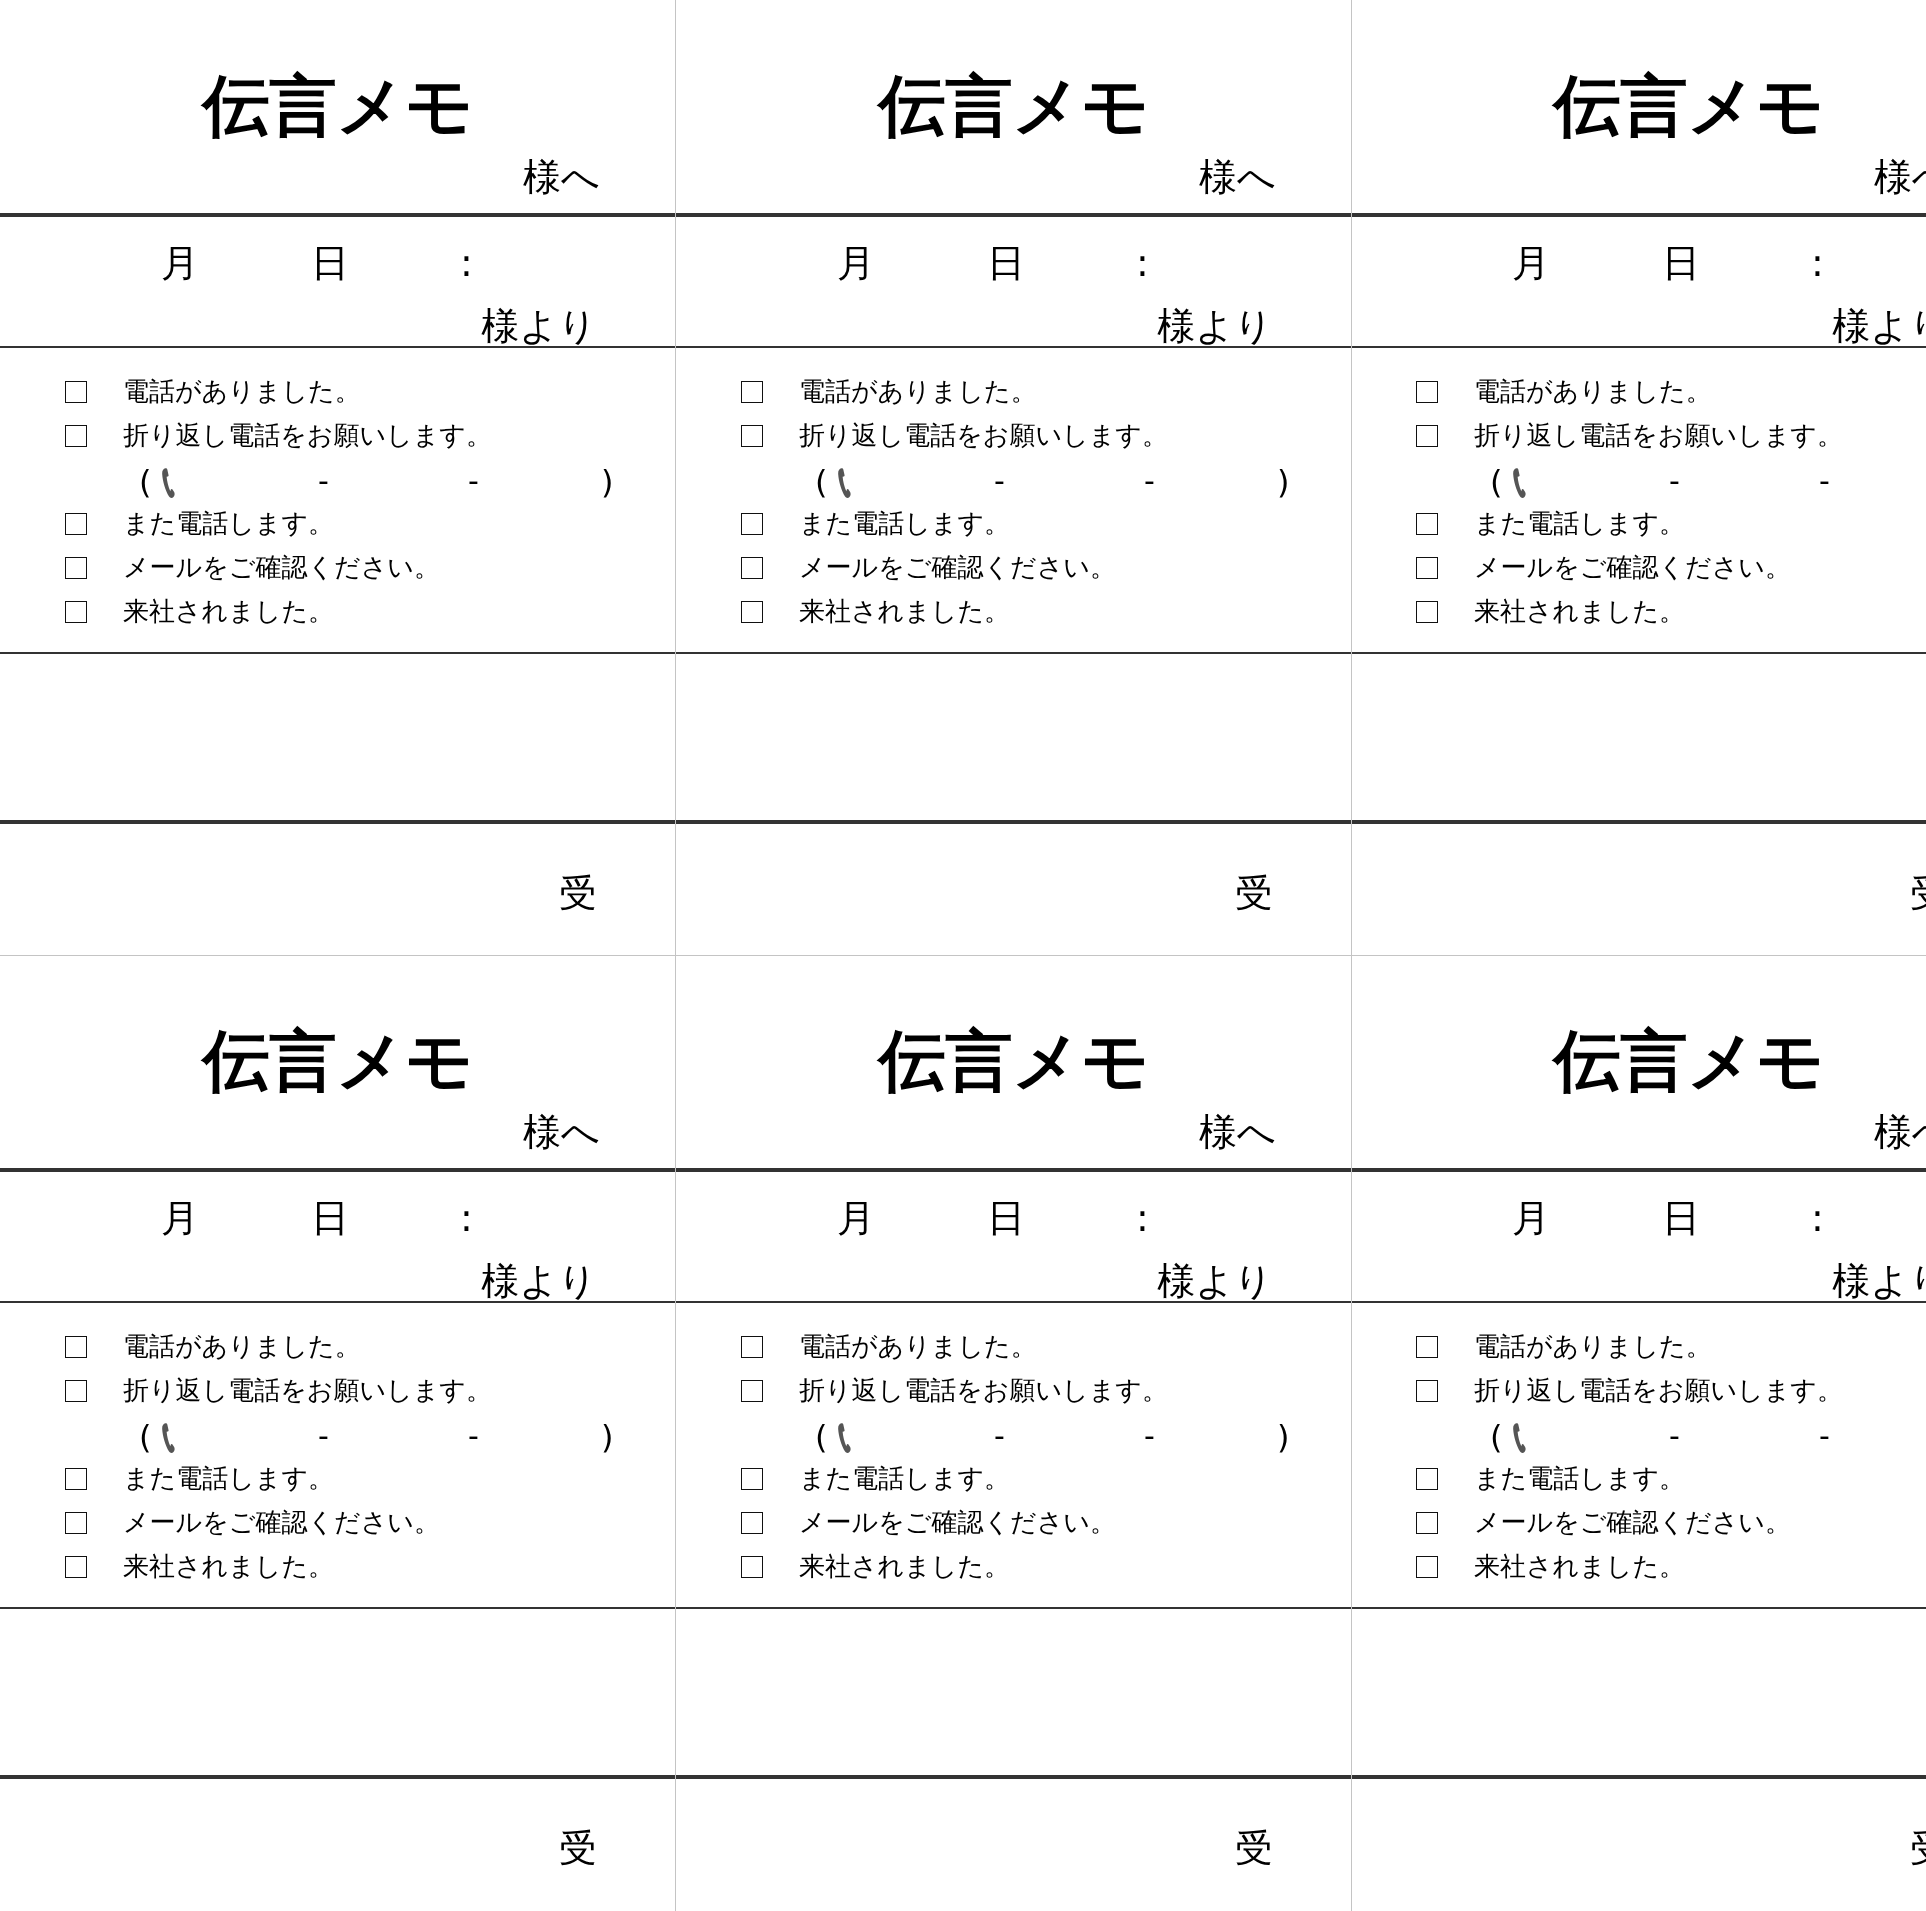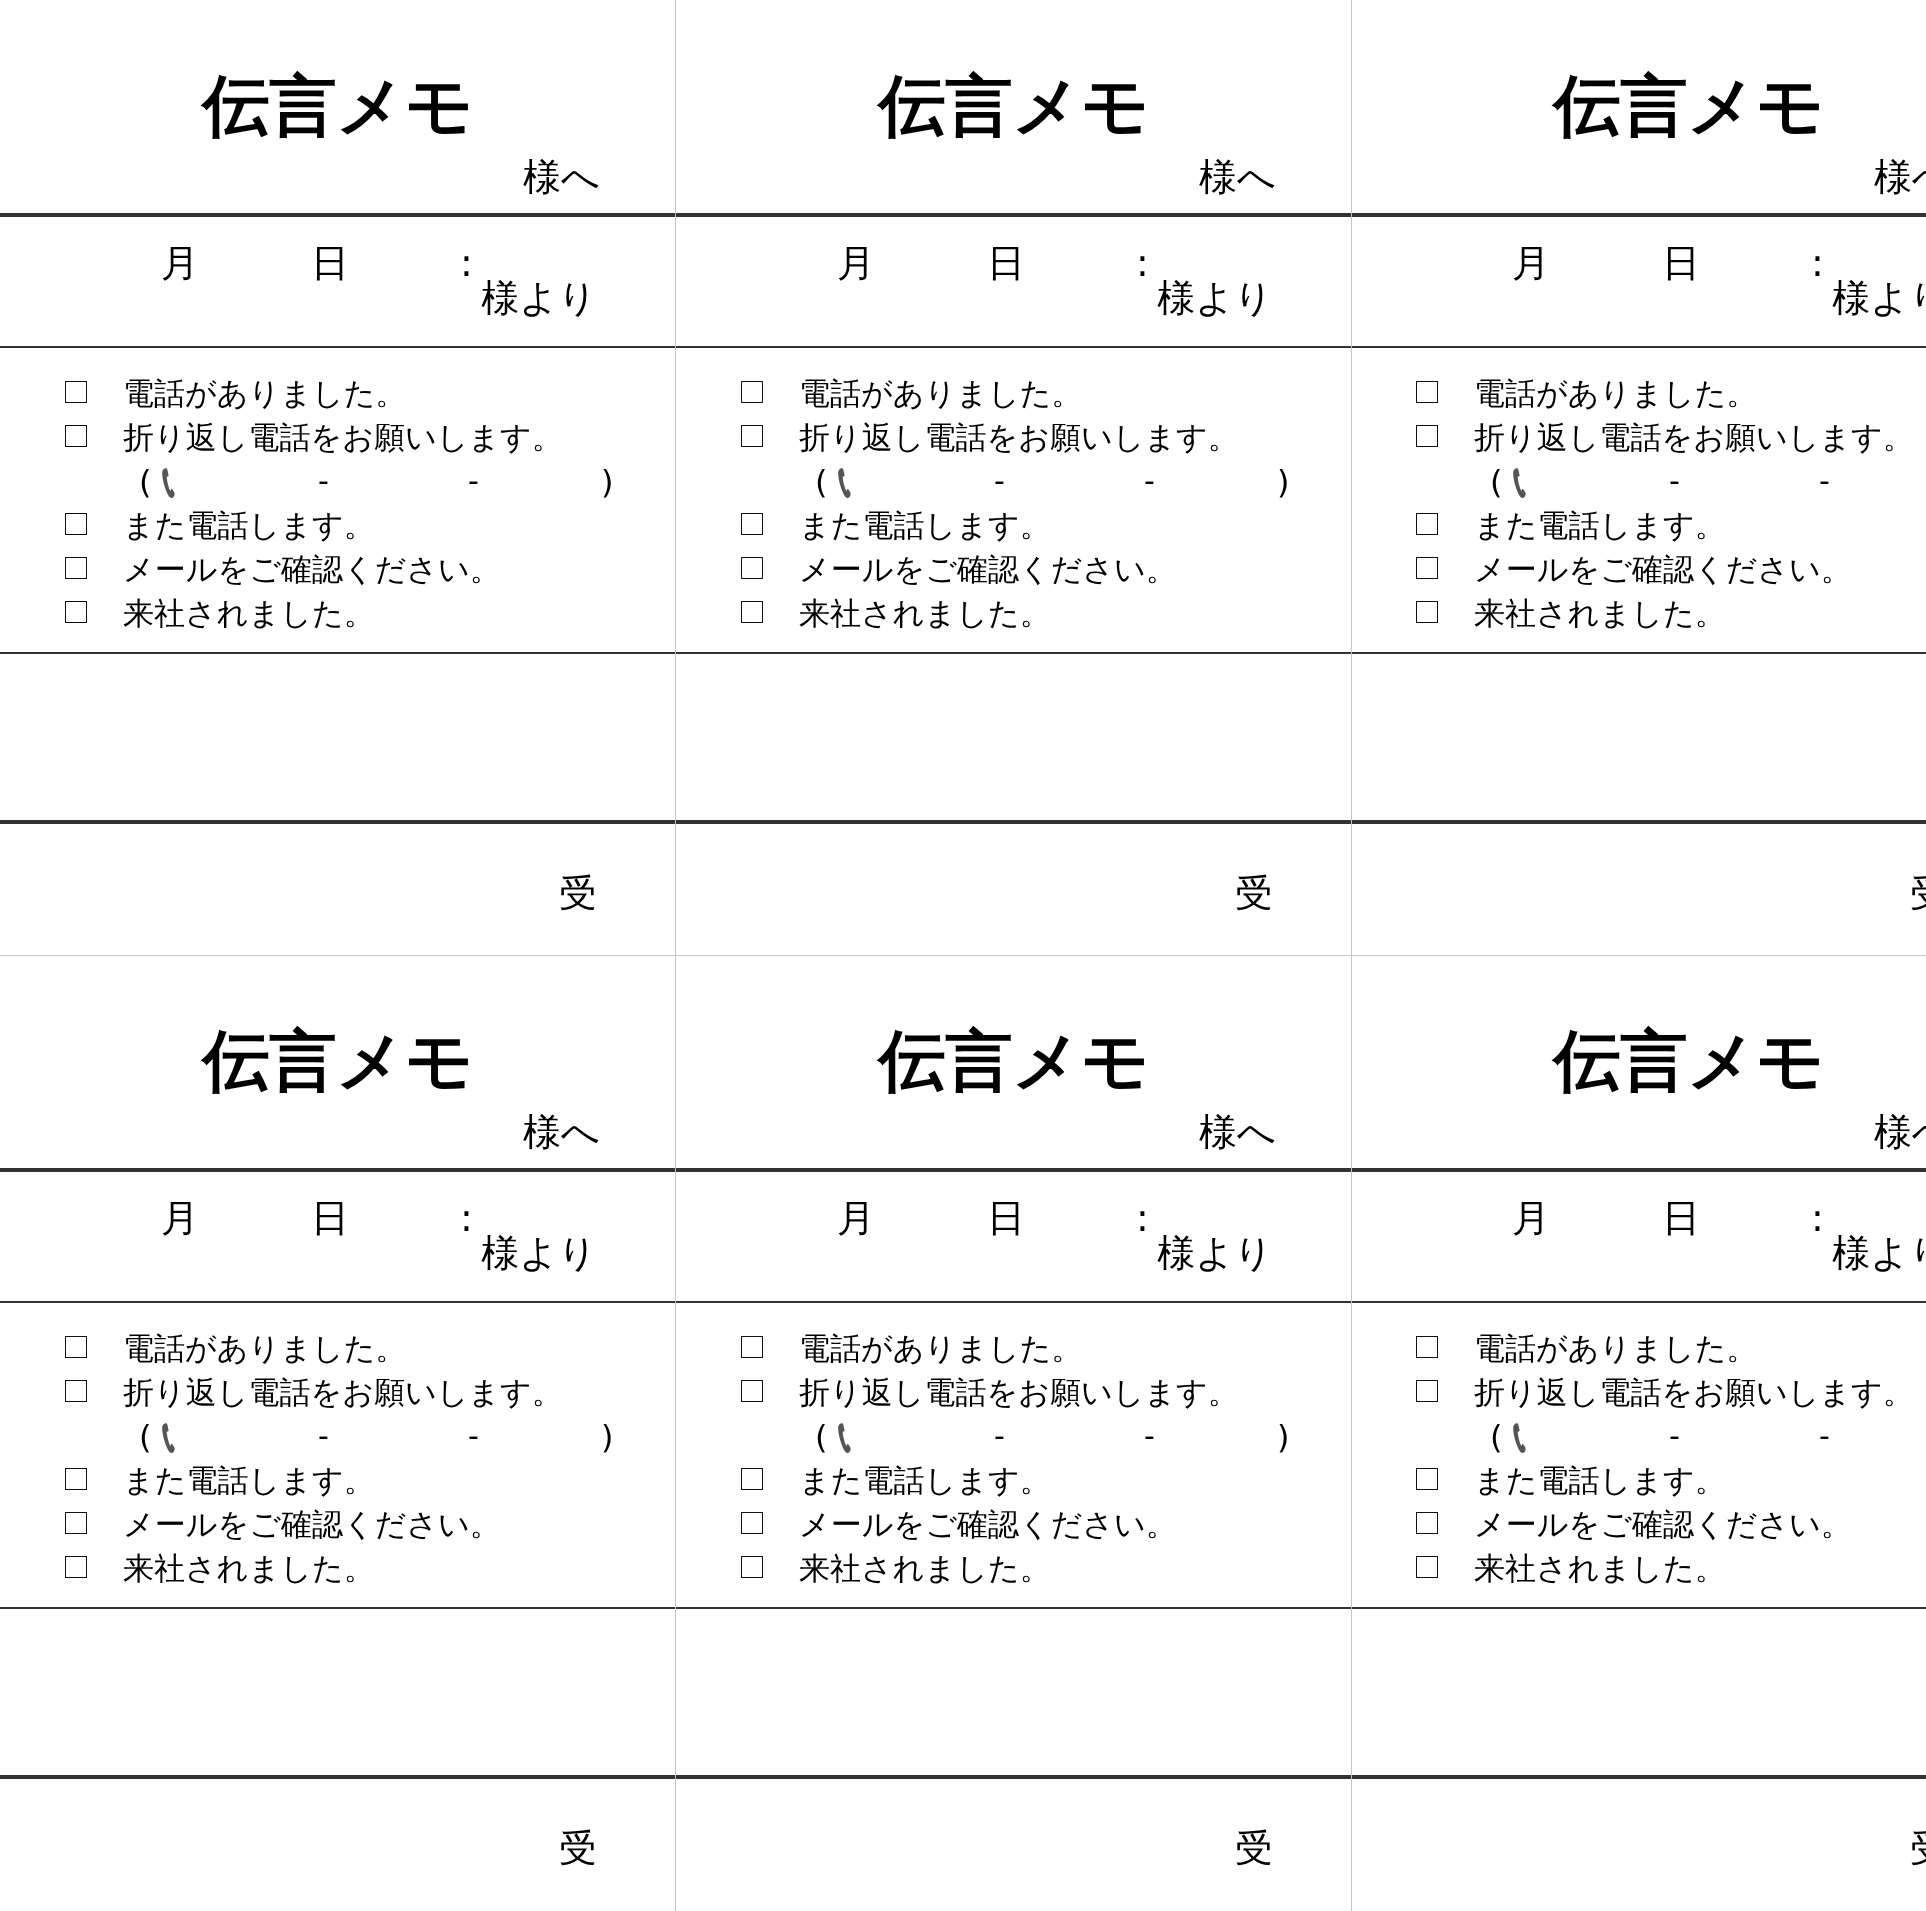--- a/index.html
+++ b/index.html
@@ -16,26 +16,26 @@
   .to { right: 76px; top: 158px; font-size: 38px; }
   .rule { position: absolute; left: 0; width: 676px; background: #333333; }
   .r1 { top: 213px; height: 3.9px; }
   .r2 { top: 346px; height: 2.3px; }
   .r3 { top: 652px; height: 1.9px; }
   .r4 { top: 820px; height: 3.5px; }
   .date { top: 244px; font-size: 38px; }
   .d-month { left: 161px; }
   .d-day { left: 311px; }
   .d-colon { left: 460px; }
-  .from { right: 79px; top: 279px; font-size: 38px; margin-left: 24px; }
+  .from { right: 79px; top: 307px; font-size: 38px; margin-left: 24px; }
   .checklist { position: absolute; left: 0; top: 378px; width: 676px; }
   .row { position: absolute; left: 0; width: 676px; height: 39px; }
   .box { position: absolute; left: 65px; top: 3.1px; width: 21.6px; height: 21.6px;
          border: 1.5px solid #111; box-sizing: border-box; }
-  .row-label { position: absolute; left: 123px; top: 0; font-size: 31px; line-height: 1; white-space: nowrap; }
+  .row-label { position: absolute; left: 123px; top: 0; font-size: 26px; line-height: 1; white-space: nowrap; }
   .phone-line { position: absolute; left: 0; width: 676px; height: 39px; font-size: 30px; }
   .paren-l { position: absolute; left: 139px; top: 0; font-size: 32px; line-height: 1; }
   .paren-r { position: absolute; left: 601px; top: 0; font-size: 32px; line-height: 1; }
   .phone-icon { position: absolute; left: 158px; top: 0.8px; width: 28px; height: 32px; }
   .dash { position: absolute; top: 0; font-size: 30px; line-height: 1; }
   .dash1 { left: 318px; }
   .dash2 { left: 468px; }
   .recv { right: 79px; top: 874px; font-size: 38px; }
 </style>
 </head>

